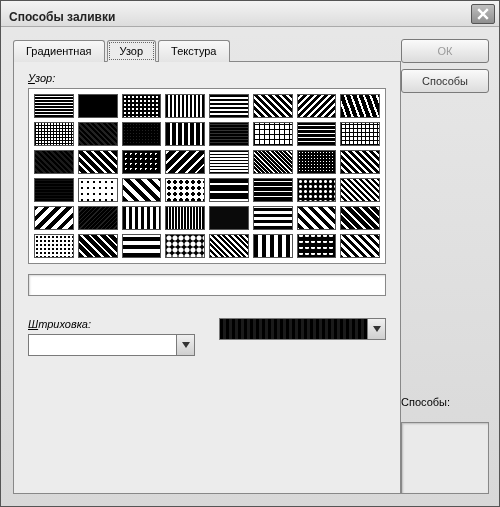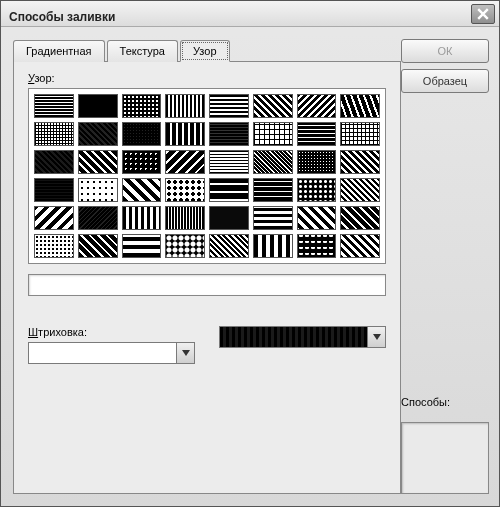--- a/index.html
+++ b/index.html
@@ -77,20 +77,21 @@
     outline: 1px dotted #666;
     outline-offset: -3px;
     z-index: 3;
   }
   .tab-panel {
     border: 1px solid #888;
     background: #ececec;
     flex: 1;
     padding: 10px 14px 14px 14px;
     position: relative;
+    font-style: italic;
   }
   .section-label {
     display: block;
     margin-bottom: 4px;
   }
   .section-label .ul { text-decoration: underline; }
   .swatch-frame {
     border: 1px solid #888;
     background: #fff;
     padding: 5px;
@@ -113,21 +114,21 @@
     margin-top: 10px;
     width: 100%;
     height: 22px;
     border: 1px solid #888;
     background: #fff;
     box-shadow: inset 1px 1px 2px rgba(0,0,0,.15);
   }
   .bottom-row {
     display: flex;
     gap: 24px;
-    margin-top: 30px;
+    margin-top: 22px;
   }
   .combo-wrap { flex: 1; }
   .combo {
     display: flex;
     height: 22px;
     border: 1px solid #7a7a7a;
     background: #fff;
   }
   .combo .val {
     flex: 1;
@@ -233,22 +234,22 @@
       </svg>
     </div>
   </div>
 
   <div class="body">
 
     <div class="left-col">
 
       <div class="tabs">
         <div class="tab">Градиентная</div>
+        <div class="tab active">Узор</div>
         <div class="tab">Текстура</div>
-        <div class="tab active">Узор</div>
       </div>
 
       <div class="tab-panel">
 
         <label class="section-label">
           <span class="ul">У</span><span>зор:</span>
         </label>
 
         <div class="swatch-frame">
           <div class="swatch-grid">
@@ -329,20 +330,20 @@
               </div>
             </div>
           </div>
         </div>
 
       </div>
     </div>
 
     <div class="right-col">
       <div class="btn disabled">ОК</div>
-      <div class="btn">Образец</div>
+      <div class="btn">Способы</div>
 
       <label class="section-label sample-label">Способы:</label>
       <div class="sample-box"></div>
     </div>
 
   </div>
 </div>
 
 </body></html>

